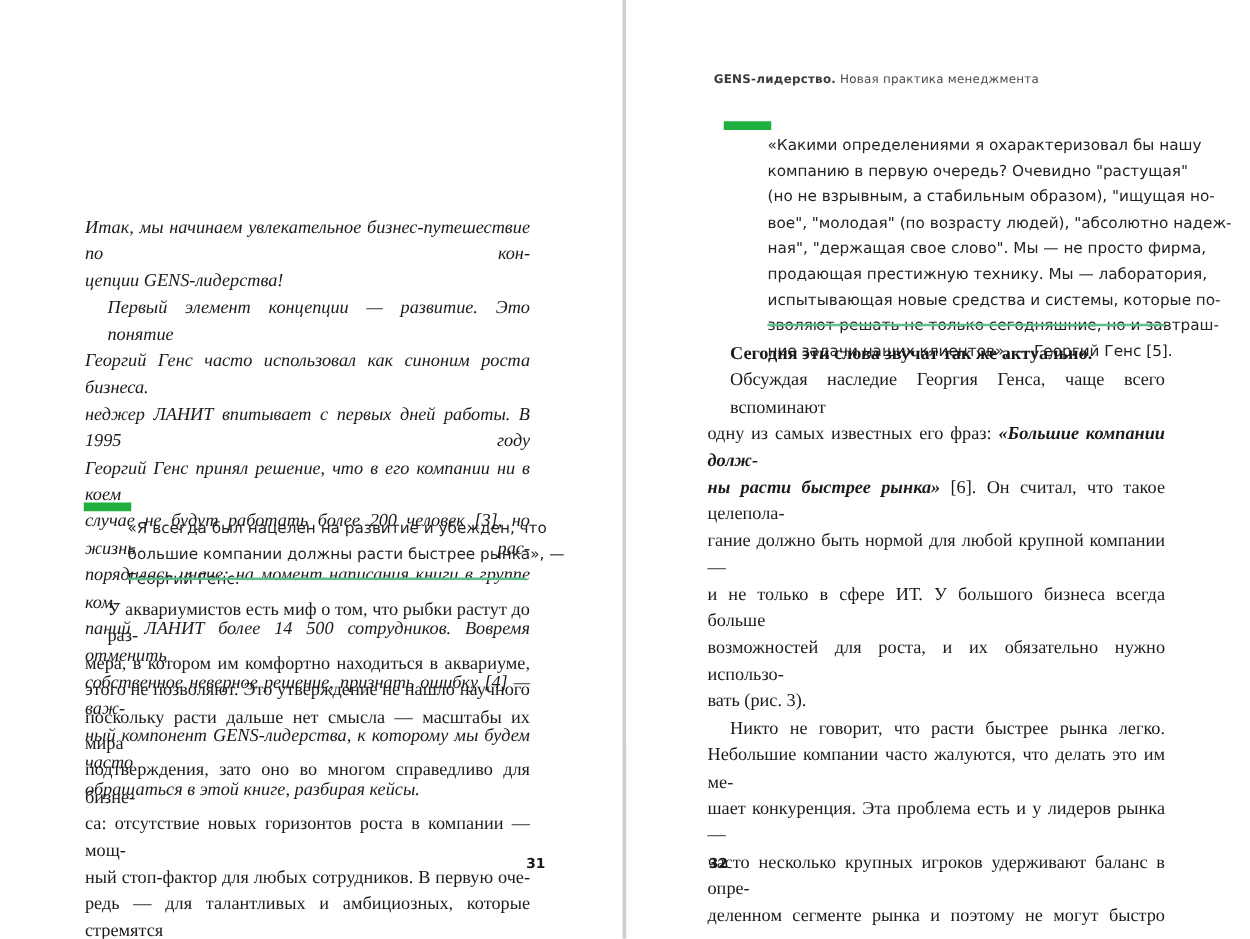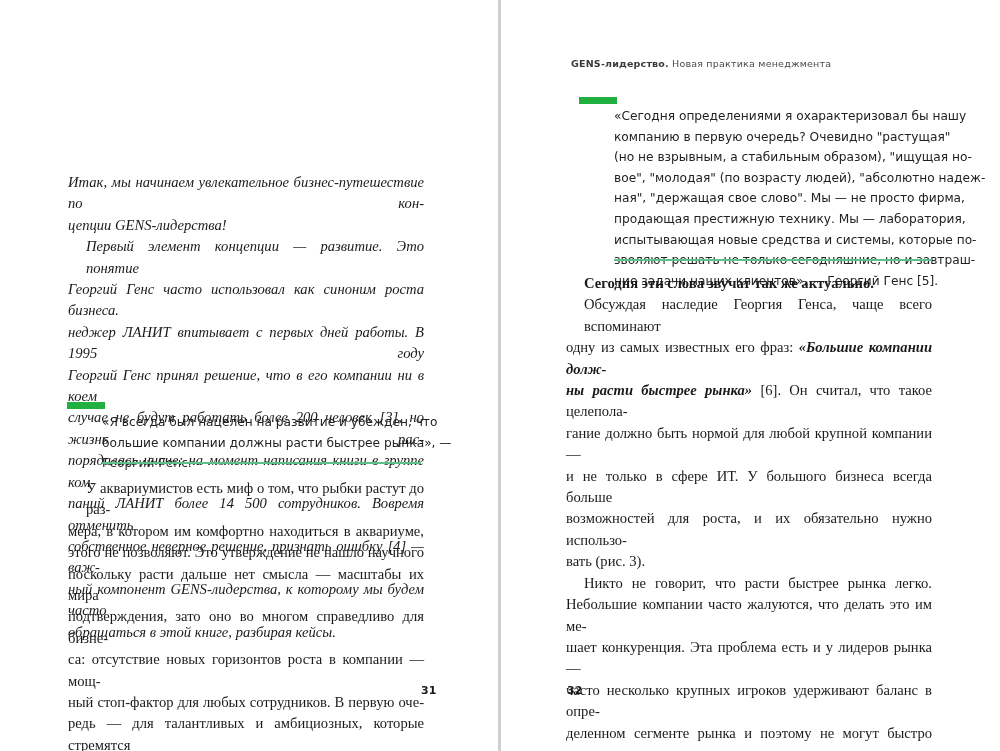--- a/index.html
+++ b/index.html
@@ -165,21 +165,21 @@
 
   <div class="page page-right">
 
     <div class="running-head">
       <span class="rh-bold">GENS-лидерство.</span><span> Новая практика менеджмента</span>
     </div>
 
     <div class="quote-block">
       <div class="quote-bar" style="left:78px; top:97px; width:38px;"></div>
       <div class="quote-text" style="left:113px; top:106px;">
-        <span class="line">«Сегодня определениями я охарактеризовал бы нашу</span>
+        <span class="line">«Какими определениями я охарактеризовал бы нашу</span>
         <span class="line">компанию в первую очередь? Очевидно "растущая"</span>
         <span class="line">(но не взрывным, а стабильным образом), "ищущая но-</span>
         <span class="line">вое", "молодая" (по возрасту людей), "абсолютно надеж-</span>
         <span class="line">ная", "держащая свое слово". Мы — не просто фирма,</span>
         <span class="line">продающая престижную технику. Мы — лаборатория,</span>
         <span class="line">испытывающая новые средства и системы, которые по-</span>
         <span class="line">зволяют решать не только сегодняшние, но и завтраш-</span>
         <span class="line">ние задачи наших клиентов», — Георгий Генс [5].</span>
       </div>
       <div class="quote-rule" style="left:113px; top:259px; width:318px;"></div>

